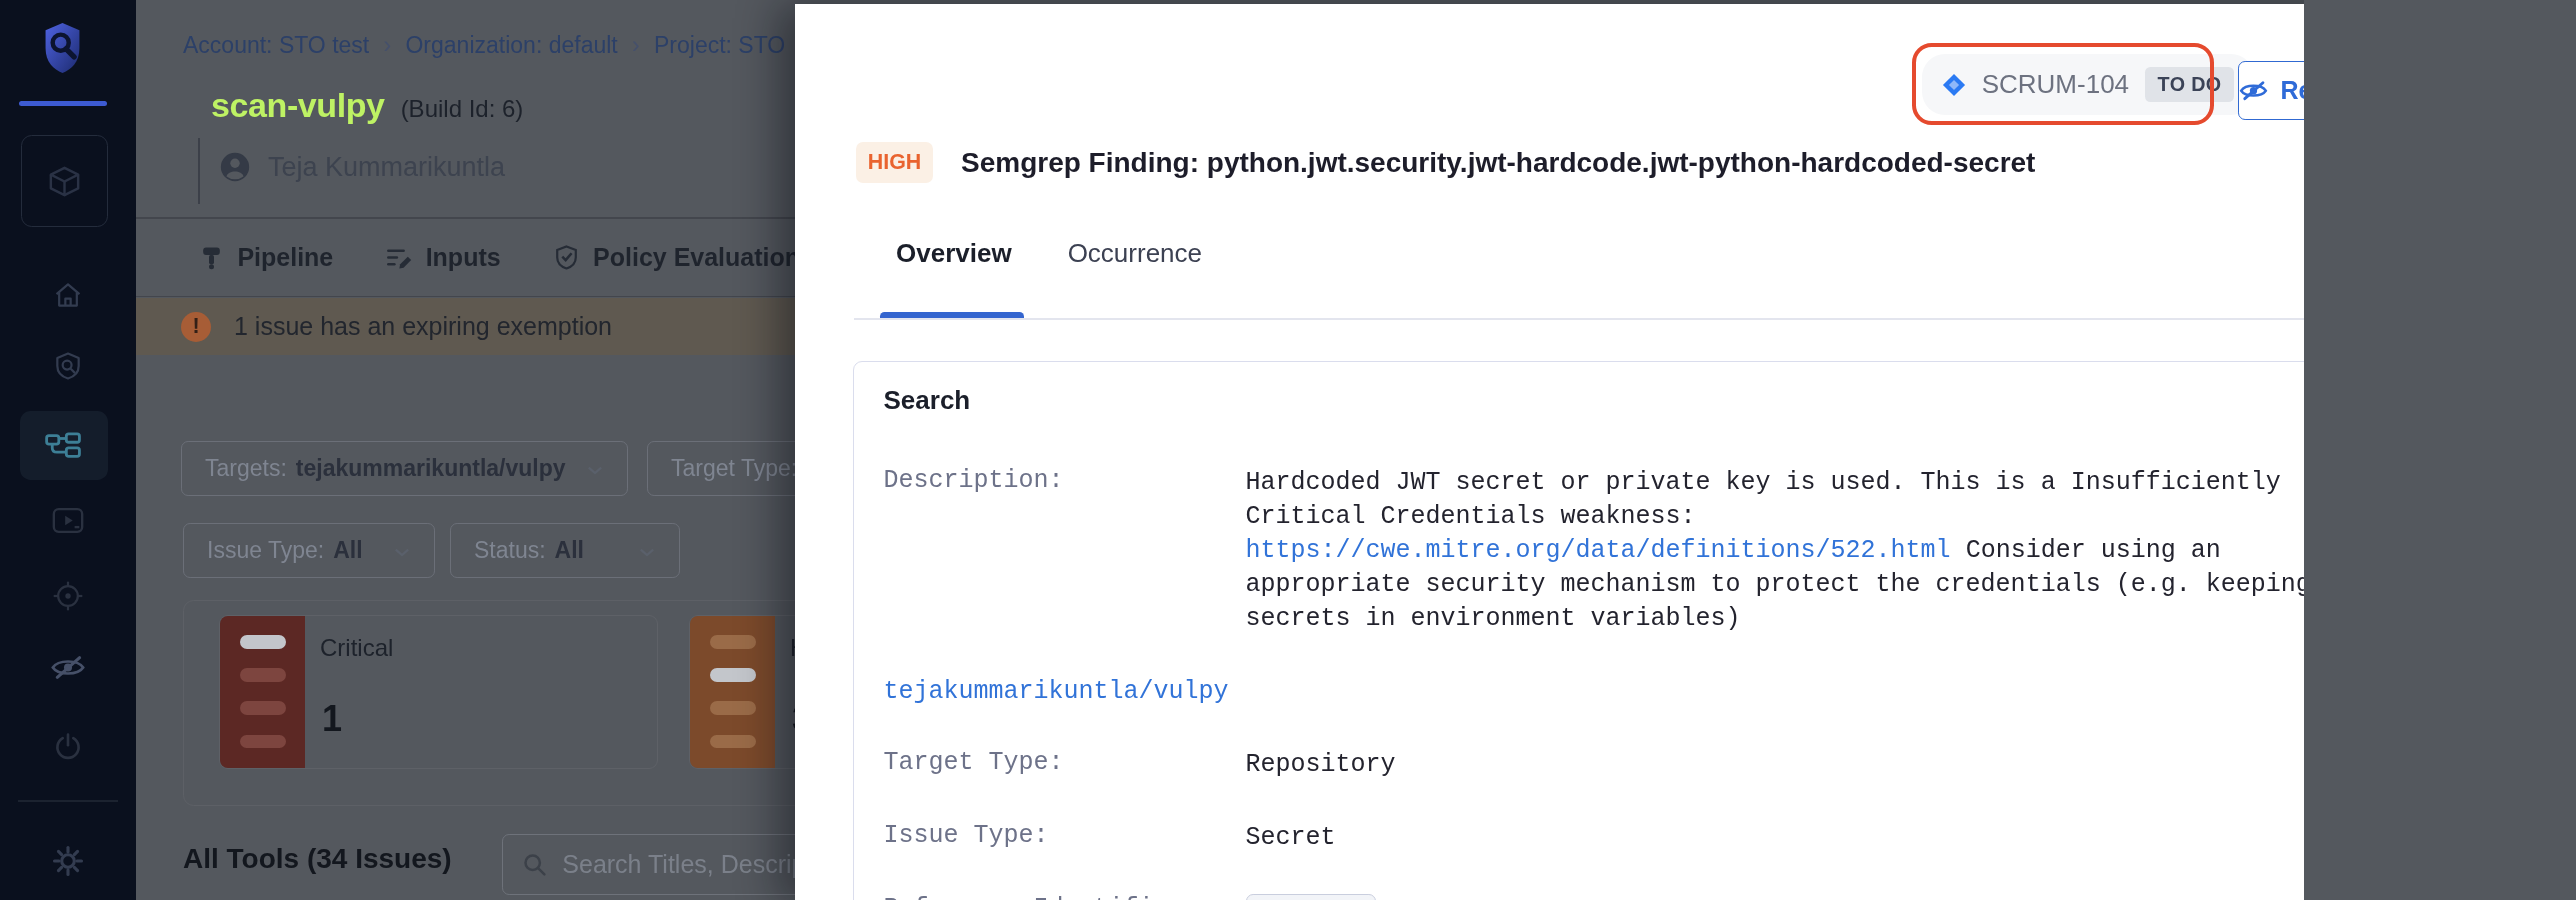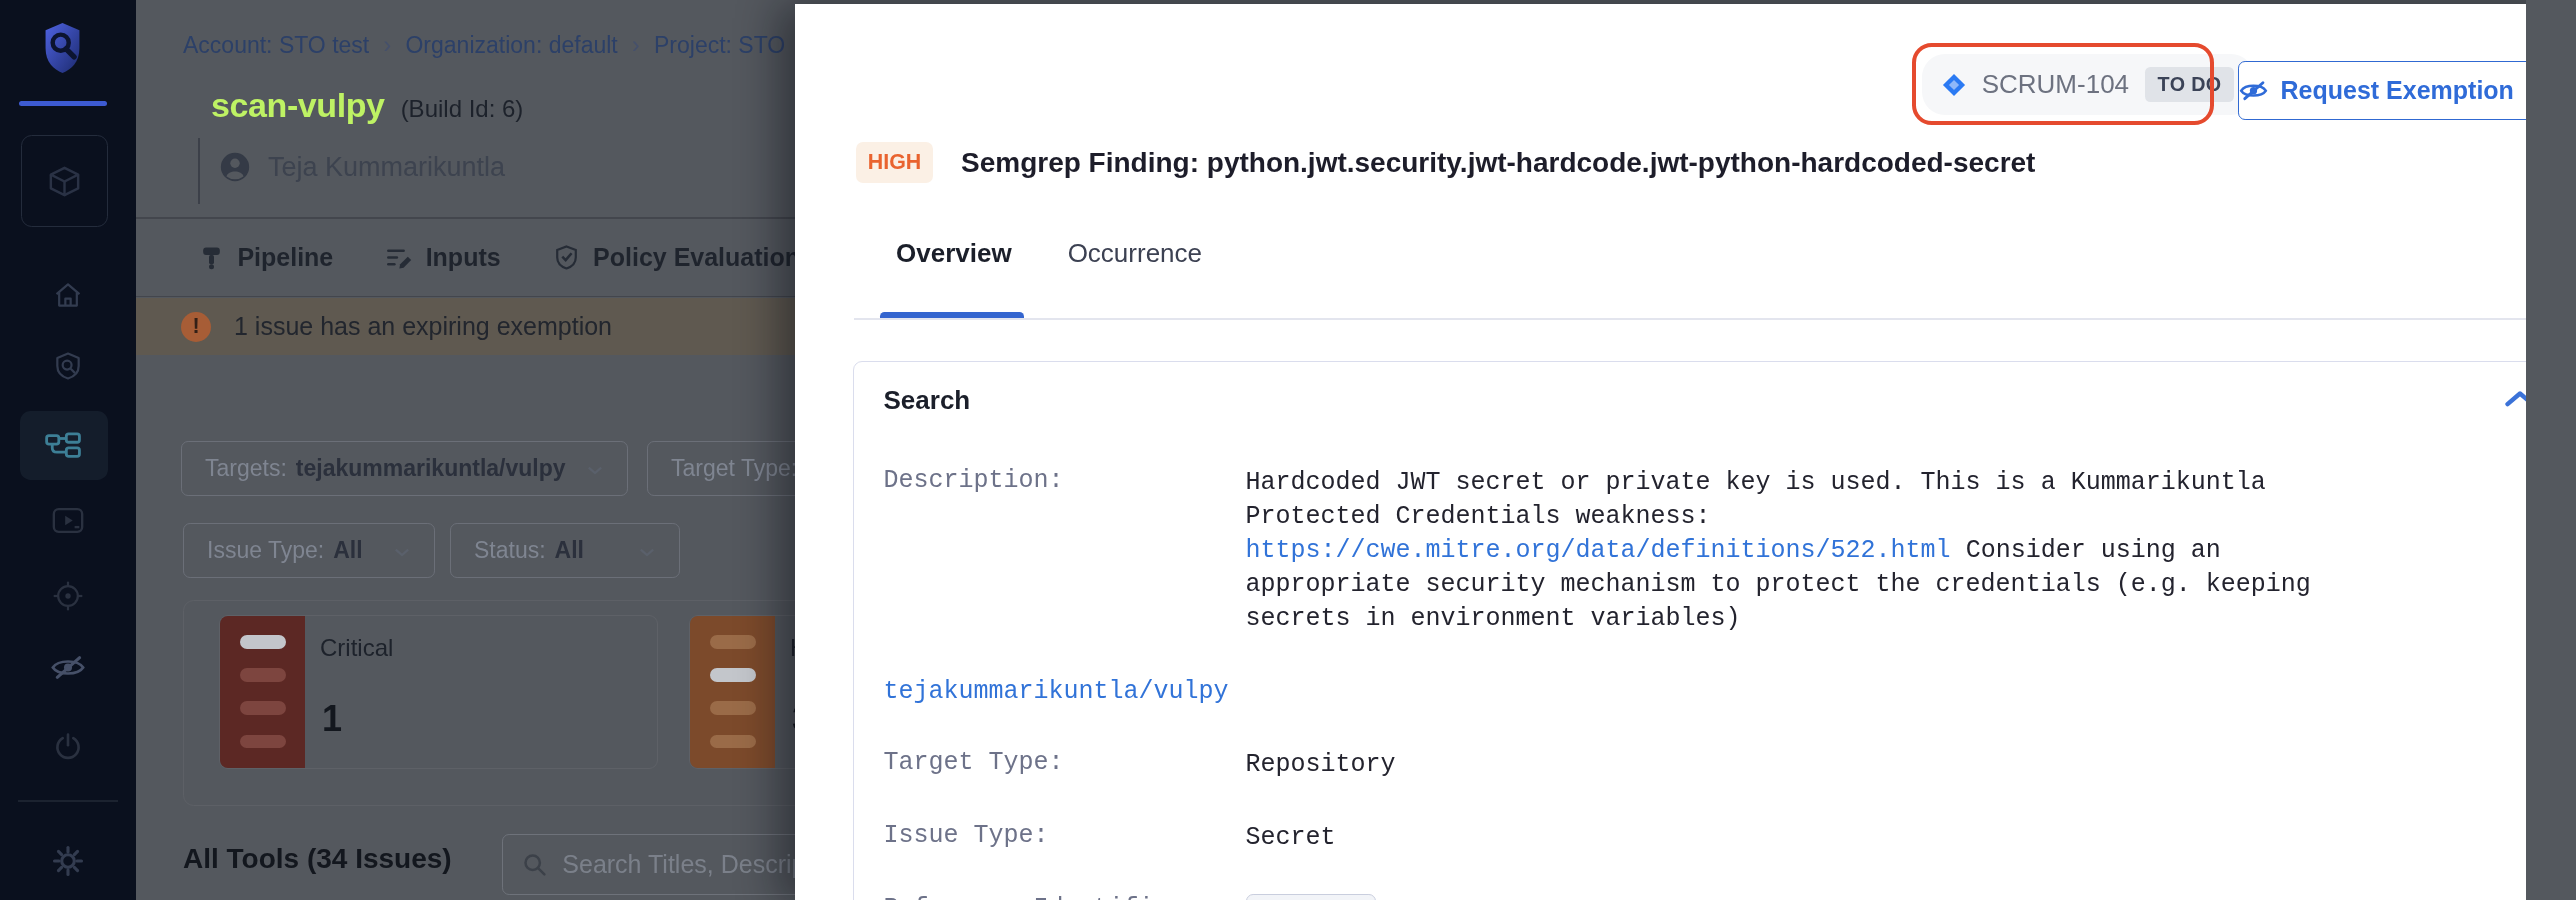--- a/index.html
+++ b/index.html
@@ -1,18 +1,18 @@
 <!DOCTYPE html>
 <html style="font-size:14.3px"><head>
 <meta charset="utf-8">
 <style>
   * { margin:0; padding:0; box-sizing:border-box; }
   html,body { width:2576px; height:900px; overflow:hidden; }
   body { font-family:"Liberation Sans","DejaVu Sans",sans-serif; background:#54585e; }
-  .app { position:relative; width:2526px; height:900px; overflow:hidden; }
+  .app { position:relative; width:2304px; height:900px; overflow:hidden; }
 
   
   .sidebar { position:absolute; left:0; top:0; width:136px; height:900px; background:#0a101e; z-index:5; }
   .logo { position:absolute; left:42px; top:21.4px; }
   .logo-underline { position:absolute; left:19px; top:101px; width:88px; height:4.5px; border-radius:2.7px; background:#3d5bd2; }
   .module-box { position:absolute; left:20.5px; top:135px; width:87px; height:92px; border:1.8px solid #242c3c; border-radius:10.7px; display:flex; align-items:center; justify-content:center; }
   .nav-item { position:absolute; left:0; width:136px; display:flex; justify-content:center; }
   .nav-active-tile { position:absolute; left:19.7px; top:411px; width:88px; height:69px; background:#141d2b; border-radius:10.7px; display:flex; align-items:center; justify-content:center; }
   .sidebar-divider { position:absolute; left:18px; top:800px; width:100px; height:1.8px; background:#1c2330; }
 
@@ -367,21 +367,21 @@
       <div class="details-heading">Search</div>
       <span class="collapse-chevron">
         <svg width="32" height="19.7" viewBox="0 0 36 22">
             <polyline points="4,17 18,5 32,17" fill="none" stroke="#3b72d8" stroke-width="5" stroke-linecap="round" stroke-linejoin="round"></polyline>
           </svg>
       </span>
 
       <div class="fields">
         <div class="frow">
           <div class="flabel">Description:</div>
-          <div class="fvalue desc-val"><span>Hardcoded JWT secret or private key is used. This is a Kummarikuntla Protected Credentials weakness: </span><span class="link">https://cwe.mitre.org/data/definitions/522.html</span><span> Consider using an appropriate security mechanism to protect the credentials (e.g. keeping secrets in environment variables)</span></div>
+          <div class="fvalue desc-val"><span>Hardcoded JWT secret or private key is used. This is a Insufficiently Critical Credentials weakness: </span><span class="link">https://cwe.mitre.org/data/definitions/522.html</span><span> Consider using an appropriate security mechanism to protect the credentials (e.g. keeping secrets in environment variables)</span></div>
         </div>
         <div class="frow">
           <div class="fvalue"><span class="link">tejakummarikuntla/vulpy</span></div>
         </div>
         <div class="frow">
           <div class="flabel">Target Type:</div>
           <div class="fvalue">Repository</div>
         </div>
         <div class="frow">
           <div class="flabel">Issue Type:</div>

